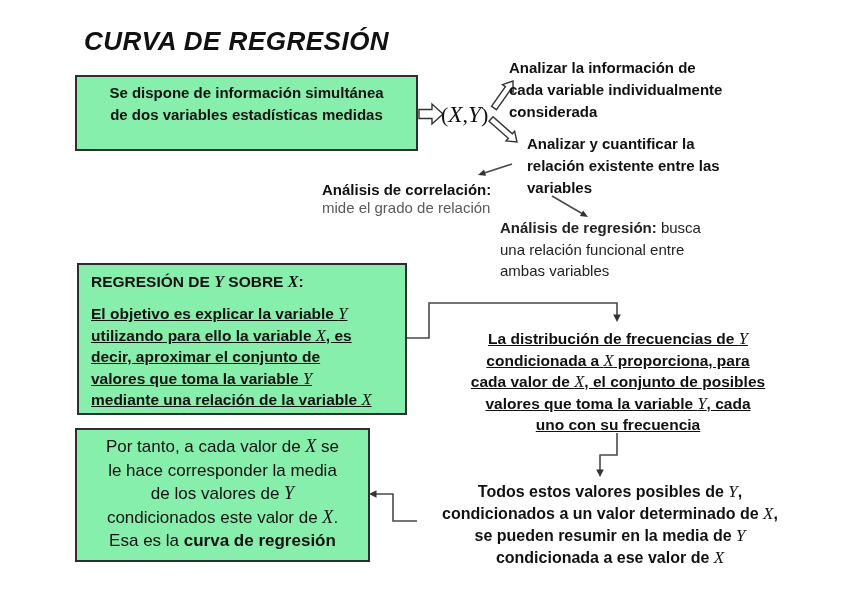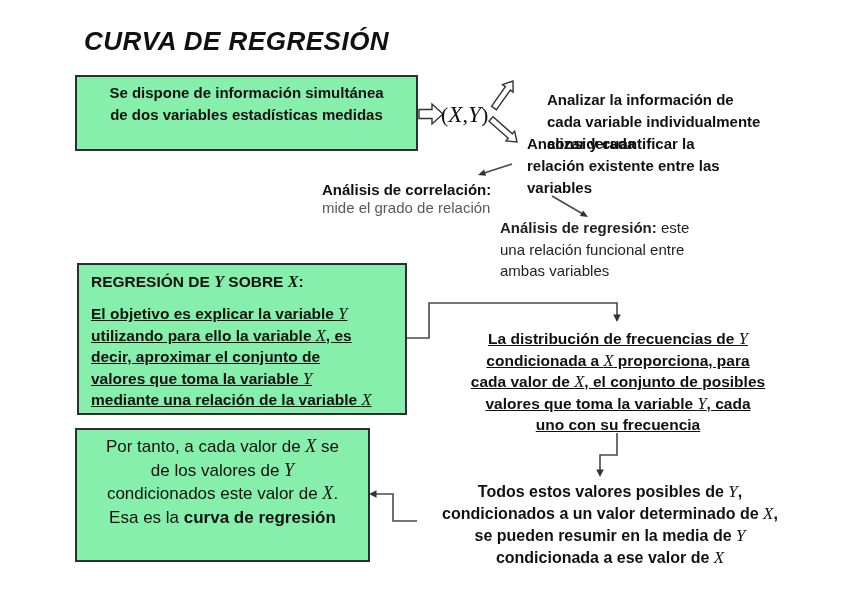--- a/index.html
+++ b/index.html
@@ -24,21 +24,21 @@
   .box1{left:75px; top:75px; width:343px; height:76px; padding-top:5px;}
   .box2{left:77px; top:263px; width:330px; height:152px; padding:7px 10px 0 12px;}
   .box3{left:75px; top:428px; width:295px; height:134px; padding-top:5px;}
   .center{text-align:center;}
   .bold{font-weight:700;}
   .fs15{font-size:15px; line-height:22px;}
   .fs155{font-size:15.5px; line-height:21.5px;text-decoration:underline;}
   .fs16{font-size:16px; line-height:22px;}
   .fs17{font-size:17px; line-height:23.5px;}
   .xy{left:441px; top:101px; font-size:22px; font-family:"Liberation Serif",serif; white-space:nowrap;}
-  .branch1{left:547px; top:57px;margin-top:32px;}
+  .branch1{left:509px; top:57px;}
   .branch2{left:527px; top:133px;}
   .correl{left:322px; top:181px; font-size:15px; line-height:18px;}
   .correl .c-title{font-weight:700;}
   .correl .c-desc{color:var(--muted);}
   .regnote{left:500px; top:217px; font-size:15px; line-height:21.5px; color:#222;}
   .distnote{left:448px; top:328px; width:340px;}
   .todosnote{left:405px; top:481px; width:410px;}
   .b2header{font-size:15.5px; font-weight:700; line-height:20px;}
   .b2body{margin-top:11px;}
   
@@ -111,21 +111,21 @@
       <div class="tline"><span class="r-n">relación existente entre las</span></div>
       <div class="tline"><span class="r-n">variables</span></div>
     </div>
 
   <div class="abs correl">
     <div class="c-title tline">Análisis de correlación:</div>
     <div class="c-desc tline">mide el grado de relación</div>
   </div>
 
   <div class="abs regnote">
-      <div class="tline"><span class="r-b">Análisis de regresión:</span><span class="r-n"> este</span></div>
+      <div class="tline"><span class="r-b">Análisis de regresión:</span><span class="r-n"> busca</span></div>
       <div class="tline"><span class="r-n">una relación funcional entre</span></div>
       <div class="tline"><span class="r-n">ambas variables</span></div>
     </div>
 
   <div class="abs box box2">
     <div class="b2header">
         <div class="tline"><span class="r-b">REGRESIÓN DE </span><span class="r-vb">Y</span><span class="r-b"> SOBRE </span><span class="r-vb">X</span><span class="r-b">:</span></div>
       </div>
     <div class="b2body bold fs155">
         <div class="tline"><span class="r-n">El objetivo es explicar la variable </span><span class="r-v">Y</span></div>
@@ -147,19 +147,20 @@
   <div class="abs todosnote center bold fs16">
       <div class="tline"><span class="r-n">Todos estos valores posibles de </span><span class="r-v">Y</span><span class="r-n">,</span></div>
       <div class="tline"><span class="r-n">condicionados a un valor determinado de </span><span class="r-v">X</span><span class="r-n">,</span></div>
       <div class="tline"><span class="r-n">se pueden resumir en la media de </span><span class="r-v">Y</span></div>
       <div class="tline"><span class="r-n">condicionada a ese valor de </span><span class="r-v">X</span></div>
     </div>
 
   <div class="abs box box3">
     <div class="center fs17">
         <div class="tline"><span class="r-n">Por tanto, a cada valor de </span><span class="r-v">X</span><span class="r-n"> se</span></div>
+        <div class="tline"><span class="r-n">le hace corresponder la media</span></div>
         <div class="tline"><span class="r-n">de los valores de </span><span class="r-v">Y</span></div>
         <div class="tline"><span class="r-n">condicionados este valor de </span><span class="r-v">X</span><span class="r-n">.</span></div>
         <div class="tline"><span class="r-n">Esa es la </span><span class="r-b">curva de regresión</span></div>
       </div>
   </div>
 
 </div>
 
 </body></html>

